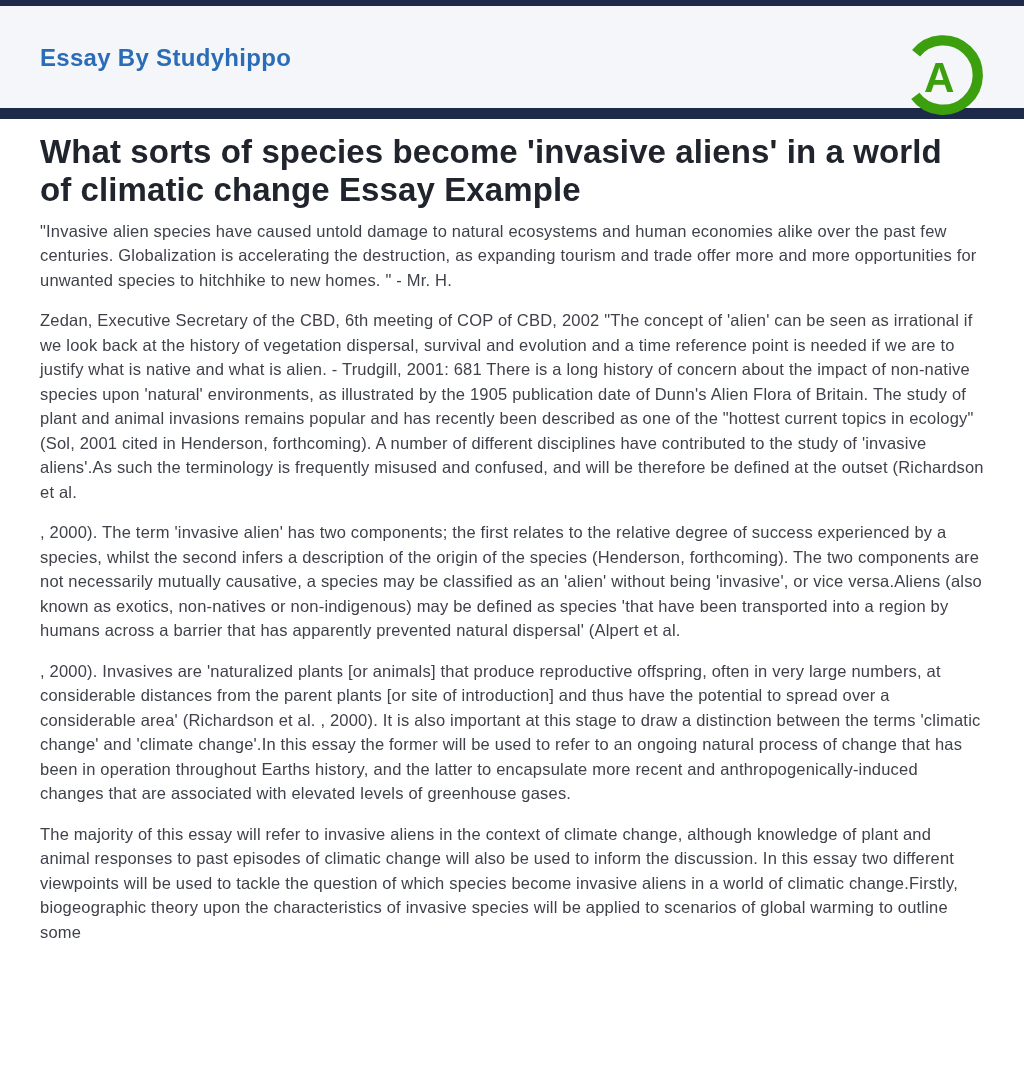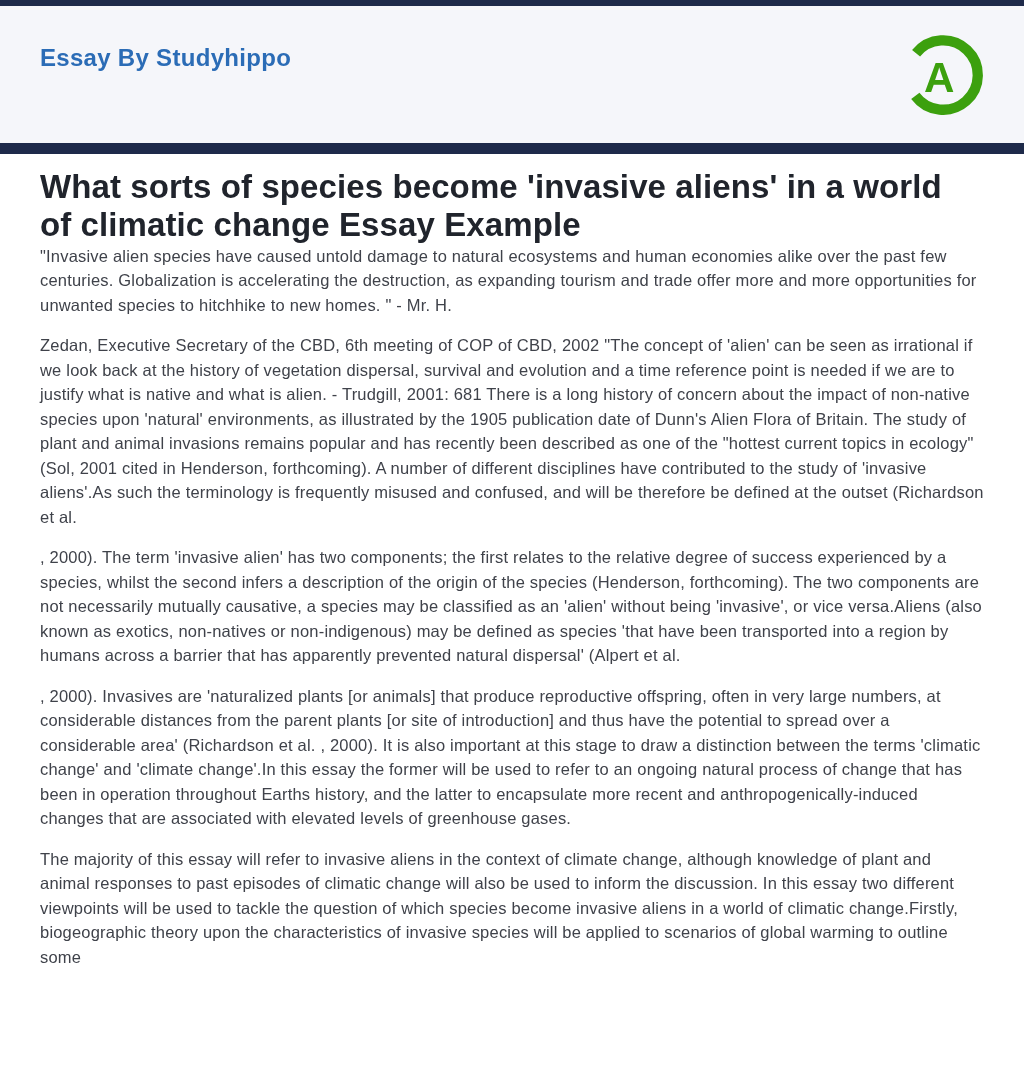--- a/index.html
+++ b/index.html
@@ -12,21 +12,21 @@
     position: relative;
   }
   .top-strip {
     width: 100%;
     height: 6px;
     background: #1e2a4a;
   }
   .header {
     position: relative;
     width: 100%;
-    height: 137px;
+    height: 102px;
     background: #f5f6fa;
     padding: 38px 40px 0 40px;
   }
   .site-title {
     font-size: 24px;
     font-weight: 700;
     letter-spacing: 0.3px;
     color: #2b6cb6;
     line-height: 1.15;
   }
@@ -60,20 +60,21 @@
     padding: 14px 40px 0 40px;
     background: #ffffff;
   }
   .essay-title {
     max-width: 925px;
     font-size: 33px;
     font-weight: 800;
     line-height: 1.15;
     color: #20242c;
     letter-spacing: 0.1px;
+    margin-bottom: 10px;
   }
   .essay-paragraph {
     max-width: 944px;
     font-size: 16.5px;
     letter-spacing: 0.2px;
     line-height: 24.5px;
     color: #3f424a;
     margin-bottom: 16px;
   }
 </style>

